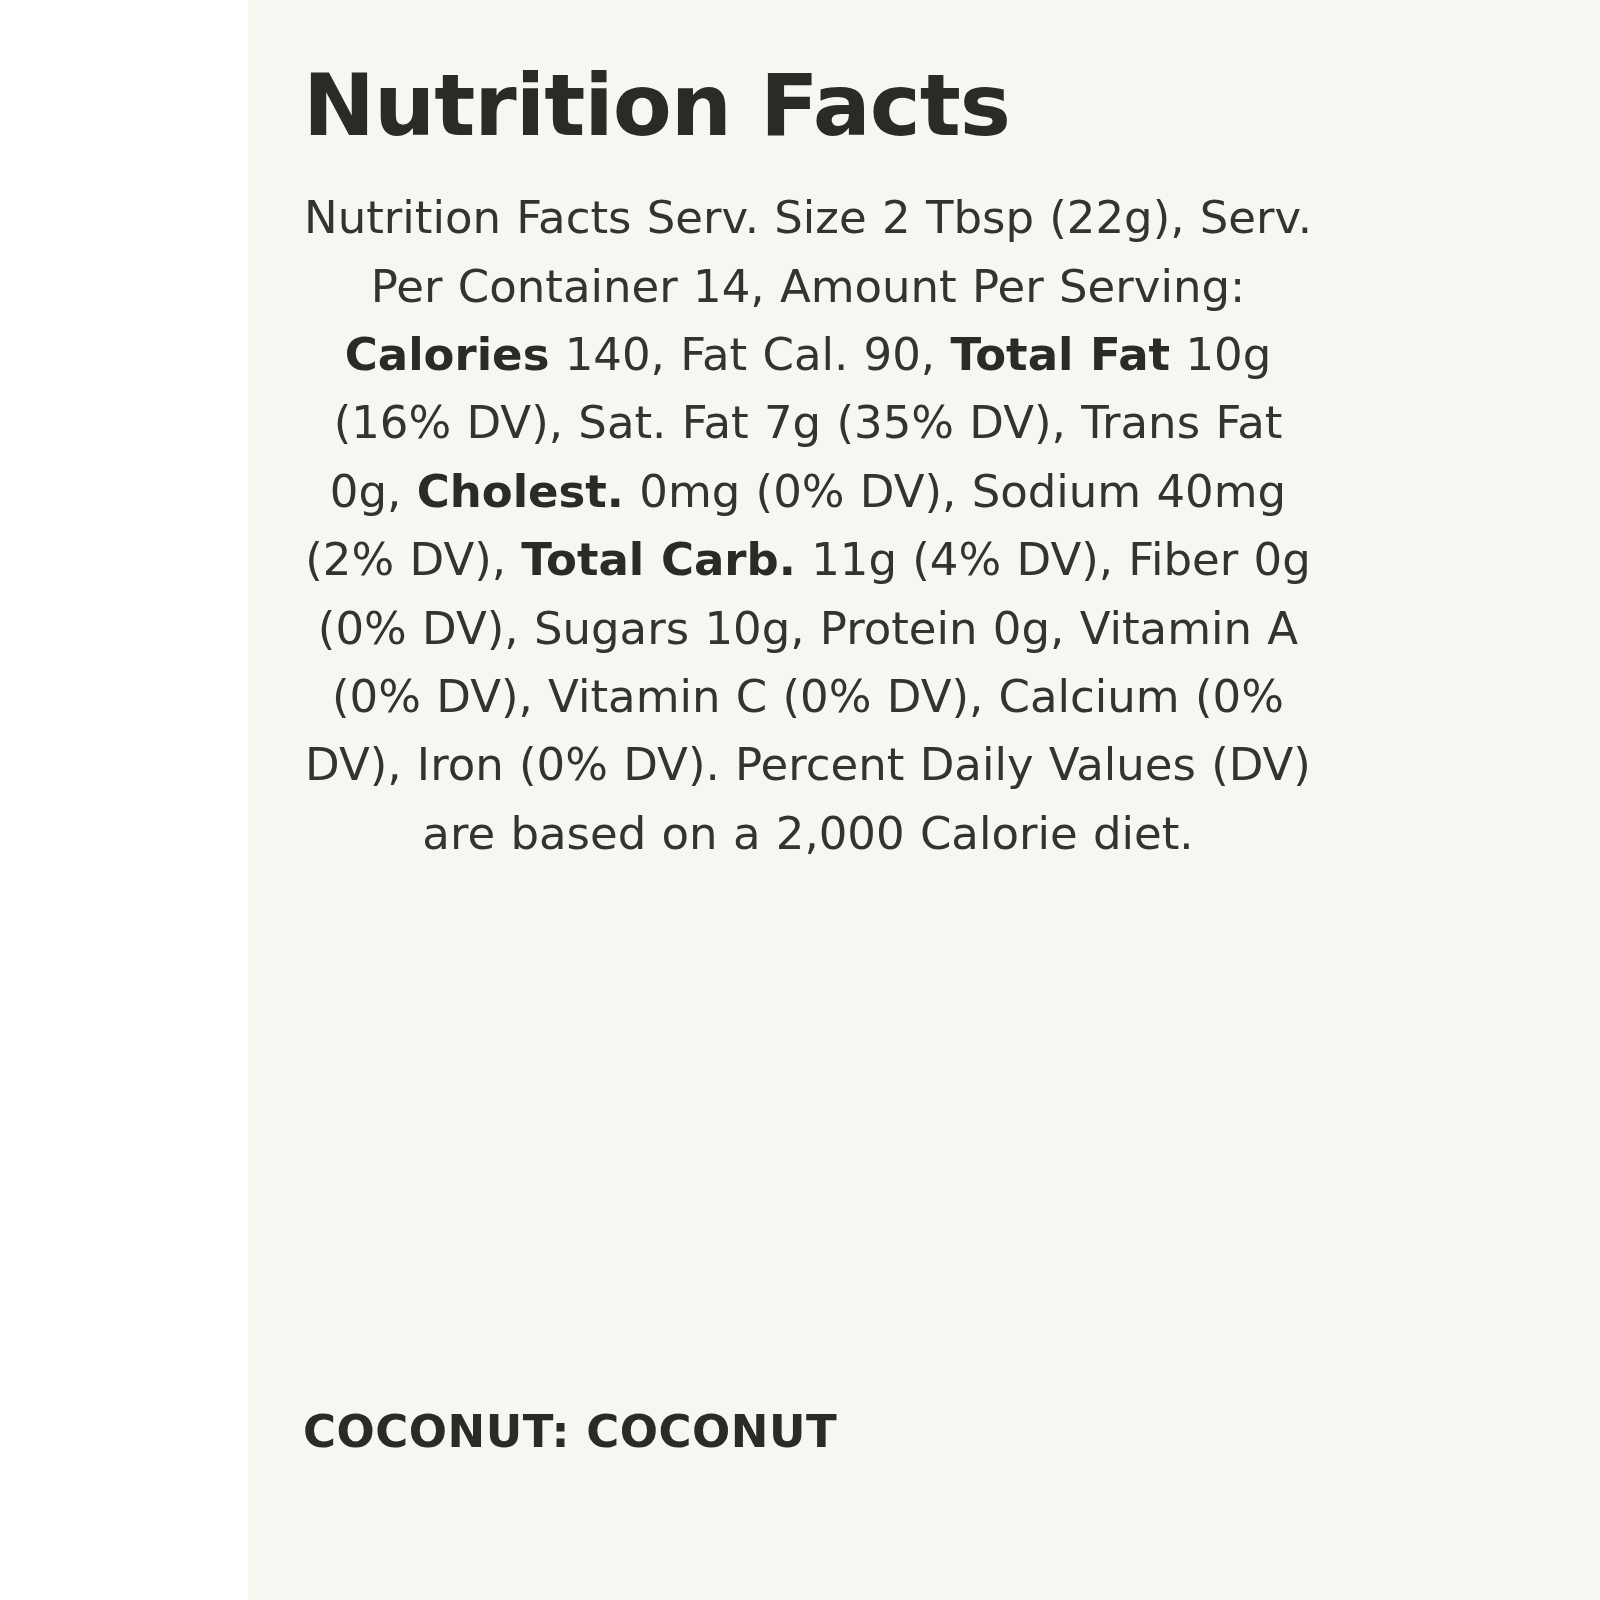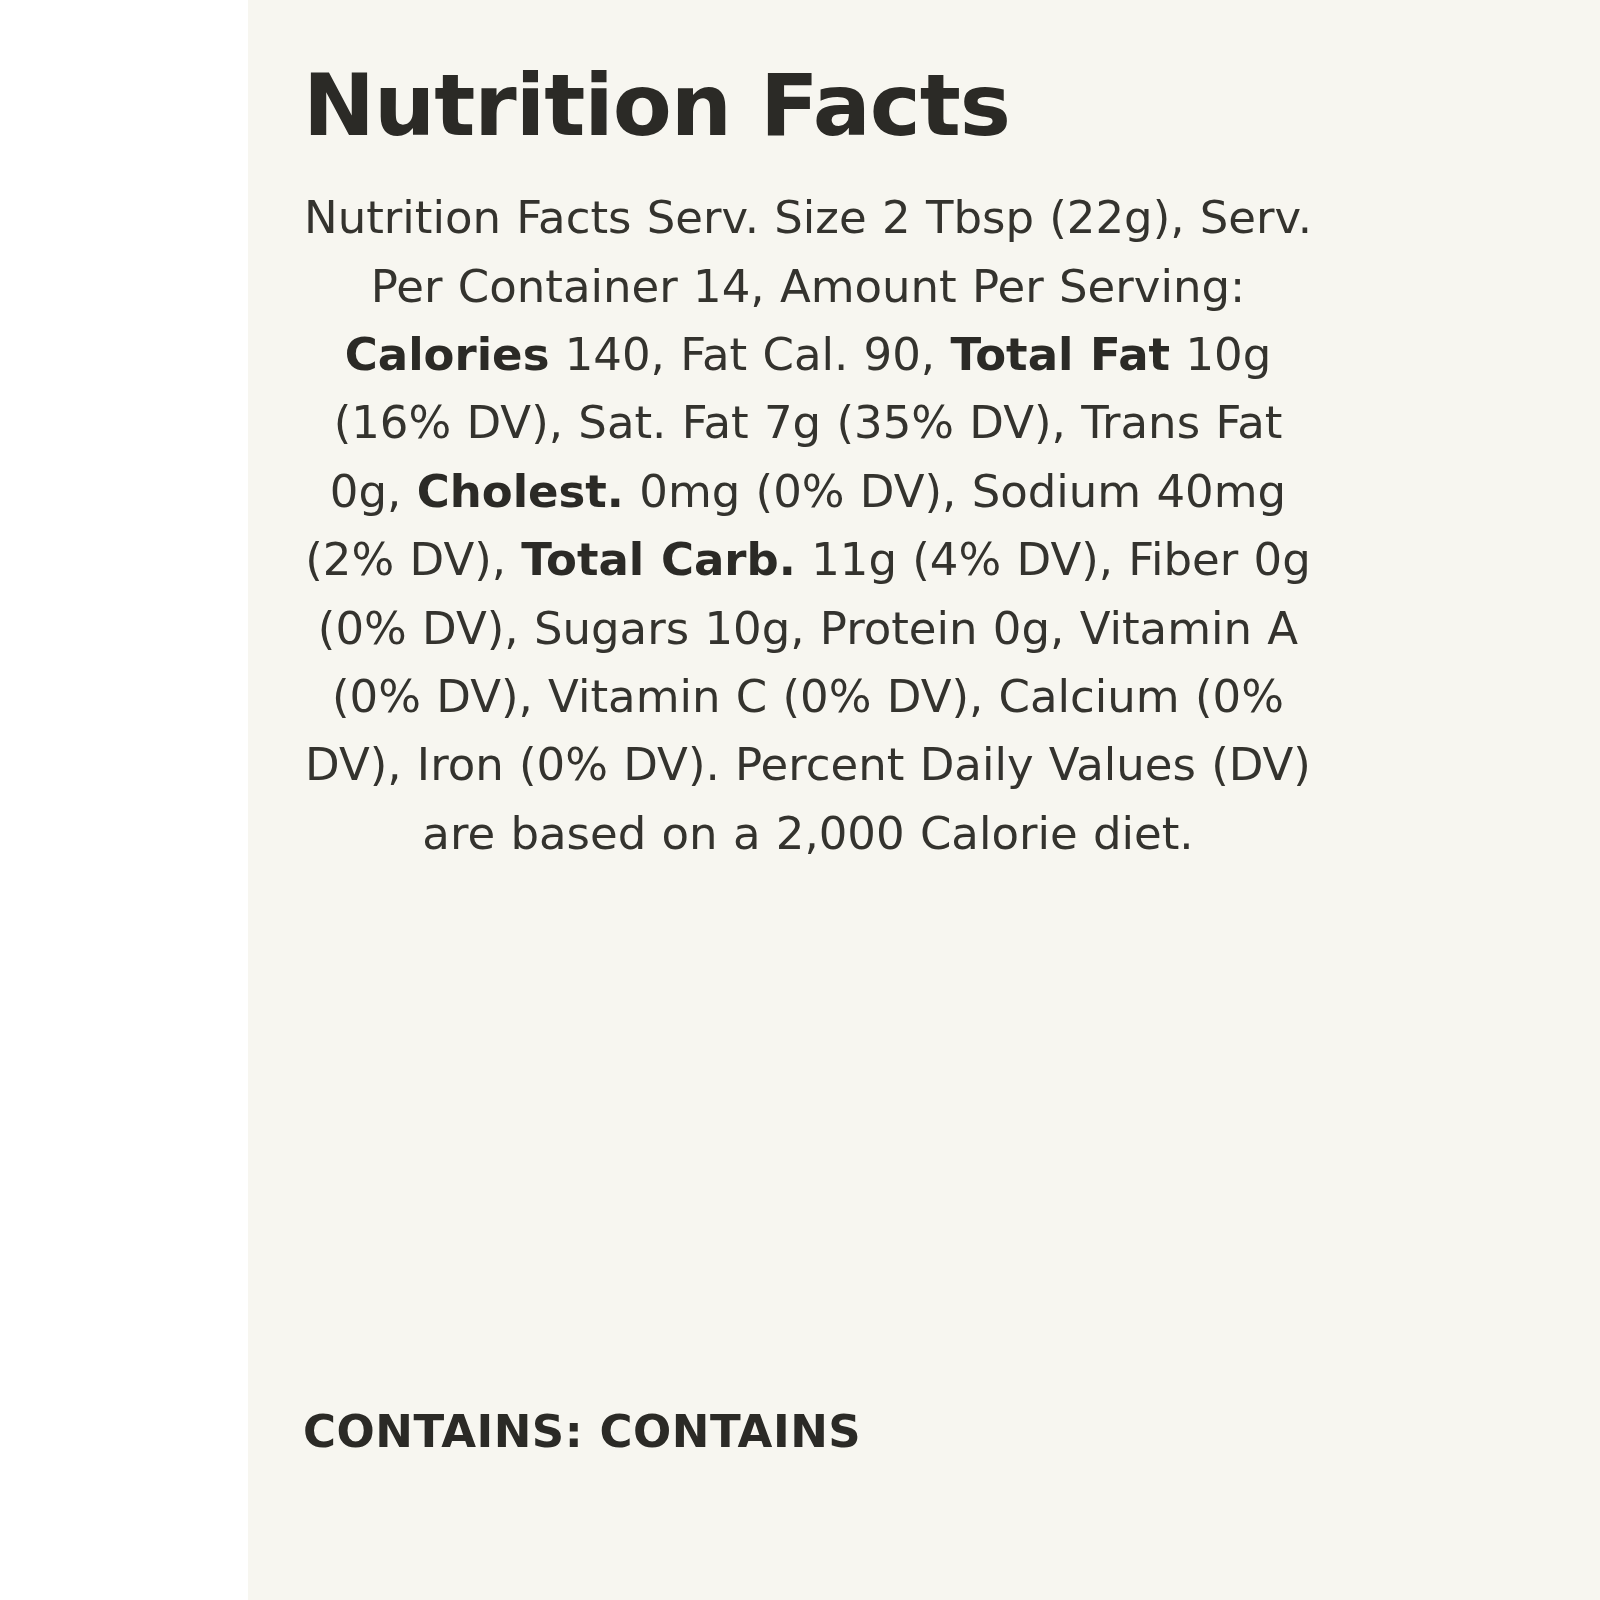--- a/index.html
+++ b/index.html
@@ -70,14 +70,14 @@
   }
 </style>
 </head>
 <body>
 
 <div class="label-panel">
   <div class="label-inner">
     <h1 class="nf-title">Nutrition Facts</h1>
     <p class="nf-body"><span>Nutrition Facts Serv. Size 2 Tbsp (22g), Serv. Per Container 14, Amount Per Serving: </span><b>Calories</b><span> 140, Fat Cal. 90, </span><b>Total Fat</b><span> 10g (16% DV), Sat. Fat 7g (35% DV), Trans Fat 0g, </span><b>Cholest.</b><span> 0mg (0% DV), Sodium 40mg (2% DV), </span><b>Total Carb.</b><span> 11g (4% DV), Fiber 0g (0% DV), Sugars 10g, Protein 0g, Vitamin A (0% DV), Vitamin C (0% DV), Calcium (0% DV), Iron (0% DV). Percent Daily Values (DV) are based on a 2,000 Calorie diet.</span></p>
   </div>
-  <div class="nf-allergen">CONTAINS: CONTAINS</div>
+  <div class="nf-allergen">COCONUT: COCONUT</div>
 </div>
 
 </body></html>

